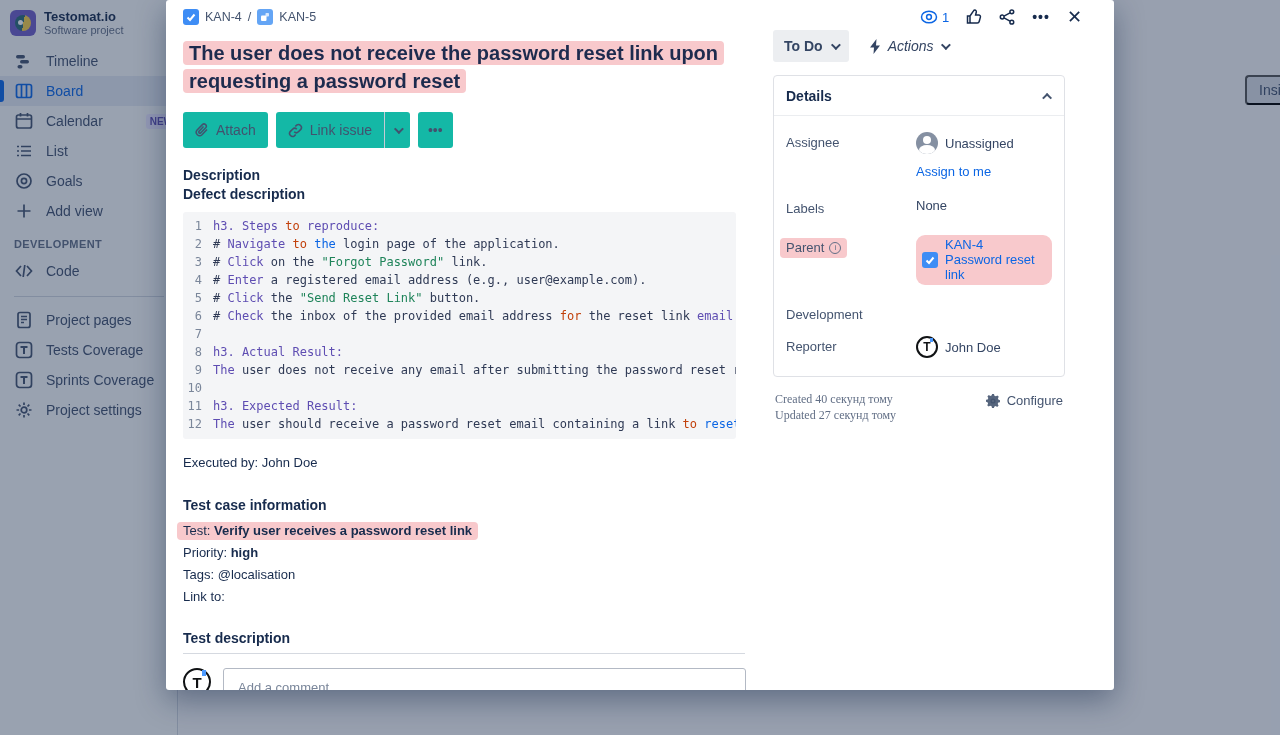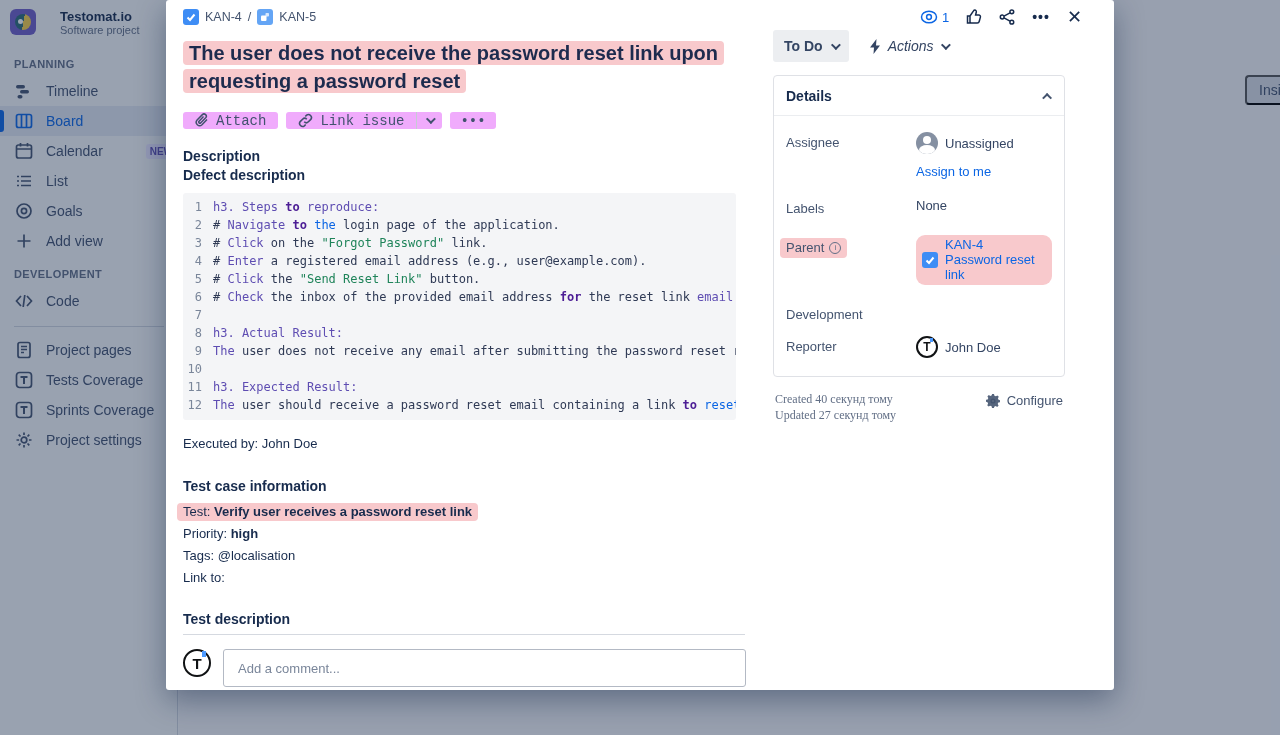--- a/index.html
+++ b/index.html
@@ -2,21 +2,21 @@
 <html><head>
 <meta charset="utf-8">
 <style>
   * { margin:0; padding:0; box-sizing:border-box; }
   html,body { width:1280px; height:735px; overflow:hidden; }
   body { font-family:"Liberation Sans", sans-serif; background:#f7f8f9; position:relative; color:#172b4d; }
 
   
   .bg { position:absolute; inset:0; z-index:1; }
   .sidebar { position:absolute; left:0; top:0; width:178px; height:735px; background:#f7f8f9; border-right:1px solid #cfd4dc; }
-  .logo-row { display:flex; gap:24px; padding:9px 8px 10px 10px; }
+  .logo-row { display:flex; align-items:center; gap:8px; padding:9px 8px 10px 10px; }
   .logo-mark { width:26px; height:26px; border-radius:6px; background:#6e5dc6; display:flex; align-items:center; justify-content:center; flex:none; }
   .logo-eye { width:16px; height:16px; border-radius:50%; background:linear-gradient(100deg,#2c6b77 52%,#f5cd47 52%); position:relative; }
   .logo-eye::after { content:""; position:absolute; left:3px; top:5px; width:5px; height:5px; border-radius:50%; background:#fff; }
   .app-name { font-size:13px; font-weight:700; color:#172b4d; line-height:15px; }
   .app-sub { font-size:11px; color:#626f86; }
   .section-title { font-size:11px; font-weight:700; letter-spacing:.4px; color:#626f86; padding:12px 8px 6px 14px; }
   .side-item { display:flex; align-items:center; gap:13px; height:30px; padding-left:15px; font-size:14px; color:#42526e; position:relative; cursor:pointer; }
   .side-item .lbl { flex:1; white-space:nowrap; overflow:hidden; }
   .side-item.selected { background:#e2e7f0; color:#0c66e4; }
   .side-item.selected::before { content:""; position:absolute; left:0; top:4px; bottom:4px; width:4px; border-radius:0 3px 3px 0; background:#0c66e4; }
@@ -41,37 +41,37 @@
   .hicons { display:flex; align-items:center; gap:17px; }
   .hicon { display:flex; align-items:center; gap:4px; cursor:pointer; color:#172b4d; }
   .watch-count { color:#0c66e4; font-size:13px; }
   .dots { font-size:14px; font-weight:700; letter-spacing:1px; color:#172b4d; cursor:pointer; }
   .close-x { font-size:18px; color:#172b4d; cursor:pointer; line-height:18px; }
 
   .m-title { margin:13px 30px 0 17px; max-width:585px; font-size:20px; font-weight:600; line-height:28px; color:#1d2b4e; }
   .hl { background:#f8c9cc; border-radius:4px; padding:1px 6px; -webkit-box-decoration-break:clone; box-decoration-break:clone; }
 
   .toolbar { display:flex; align-items:center; gap:8px; margin:17px 0 0 17px; }
-  .tb-btn { height:17px; background:#f0abfc; border:none; border-radius:3px; font-family:Liberation Mono, monospace; font-size:14px; font-weight:500; color:#42526e; display:inline-flex; align-items:center; gap:7px; padding:0 12px; cursor:pointer; }
+  .tb-btn { height:36px; background:#14b8a6; border:none; border-radius:3px; font-family:Liberation Sans, sans-serif; font-size:14px; font-weight:500; color:#42526e; display:inline-flex; align-items:center; gap:7px; padding:0 12px; cursor:pointer; }
   .split { display:inline-flex; }
   .split .tb-btn:first-child { border-radius:3px 0 0 3px; border-right:1px solid #c6cbd4; }
   .split .tb-btn:last-child { border-radius:0 3px 3px 0; padding:0 9px; }
   .tb-more { padding:0 10px; }
 
   .h14 { font-weight:700; font-size:14px; color:#172b4d; margin-left:17px; }
   .desc-h { margin-top:19px; }
   .desc-sub { margin-top:3px; }
 
   .codeblock { margin:10px 0 0 17px; width:553px; background:#f4f5f7; border-radius:3px; padding:5px 0 6px; font-family:"DejaVu Sans Mono", monospace; font-size:12px; line-height:18px; overflow:hidden; }
   .code-line { display:flex; white-space:pre; }
   .ln { width:30px; text-align:right; padding-right:11px; color:#7a869a; flex:none; }
   .lc { white-space:pre; color:#2f3a55; }
   .tk-d { color:#2f3a55; }
   .tk-p { color:#5e4db2; }
-  .tk-k { color:#4c1d95; font-weight:700; }
+  .tk-k { color:#c2410c; font-weight:400; }
   .tk-l { color:#0c66e4; }
   .tk-s { color:#1f845a; }
 
   .exec-by { margin:16px 0 0 17px; font-size:13px; color:#172b4d; }
   .tc-head { margin-top:27px; }
   .tc-line { margin:0 0 0 17px; font-size:13px; line-height:18px; color:#172b4d; }
   .tc-first { margin-top:9px; }
   .tc-line + .tc-line { margin-top:4px; }
   .bold { font-weight:700; }
   .hl-sm { background:#f8c9cc; border-radius:4px; padding:1px 6px 2px; margin-left:-6px; }
@@ -123,21 +123,20 @@
     <div class="logo-row">
       <span class="logo-mark">
           <span class="logo-eye"></span>
         </span>
       <span>
         <div class="app-name">Testomat.io</div>
         <div class="app-sub">Software project</div>
       </span>
     </div>
     <div id="sidebar-sections">
-        <div class="section-title">PLANNING</div>
         <div class="side-item">
           <span style="width: 18px; height: 18px; display: inline-flex; color: rgb(68, 84, 111);">
             <svg stroke="currentColor" width="18" height="18" viewBox="0 0 18 18" fill="none" stroke-width="1.7">
               <rect x="1" y="3" width="9" height="3.4" rx="1.7" stroke="none" fill="currentColor"></rect>
               <rect x="5" y="8" width="9" height="3.4" rx="1.7" stroke="none" fill="currentColor"></rect>
               <rect x="2.5" y="13" width="5" height="3.4" rx="1.7" stroke="none" fill="currentColor"></rect>
             </svg>
           </span>
           <span class="lbl">Timeline</span>
         </div>

